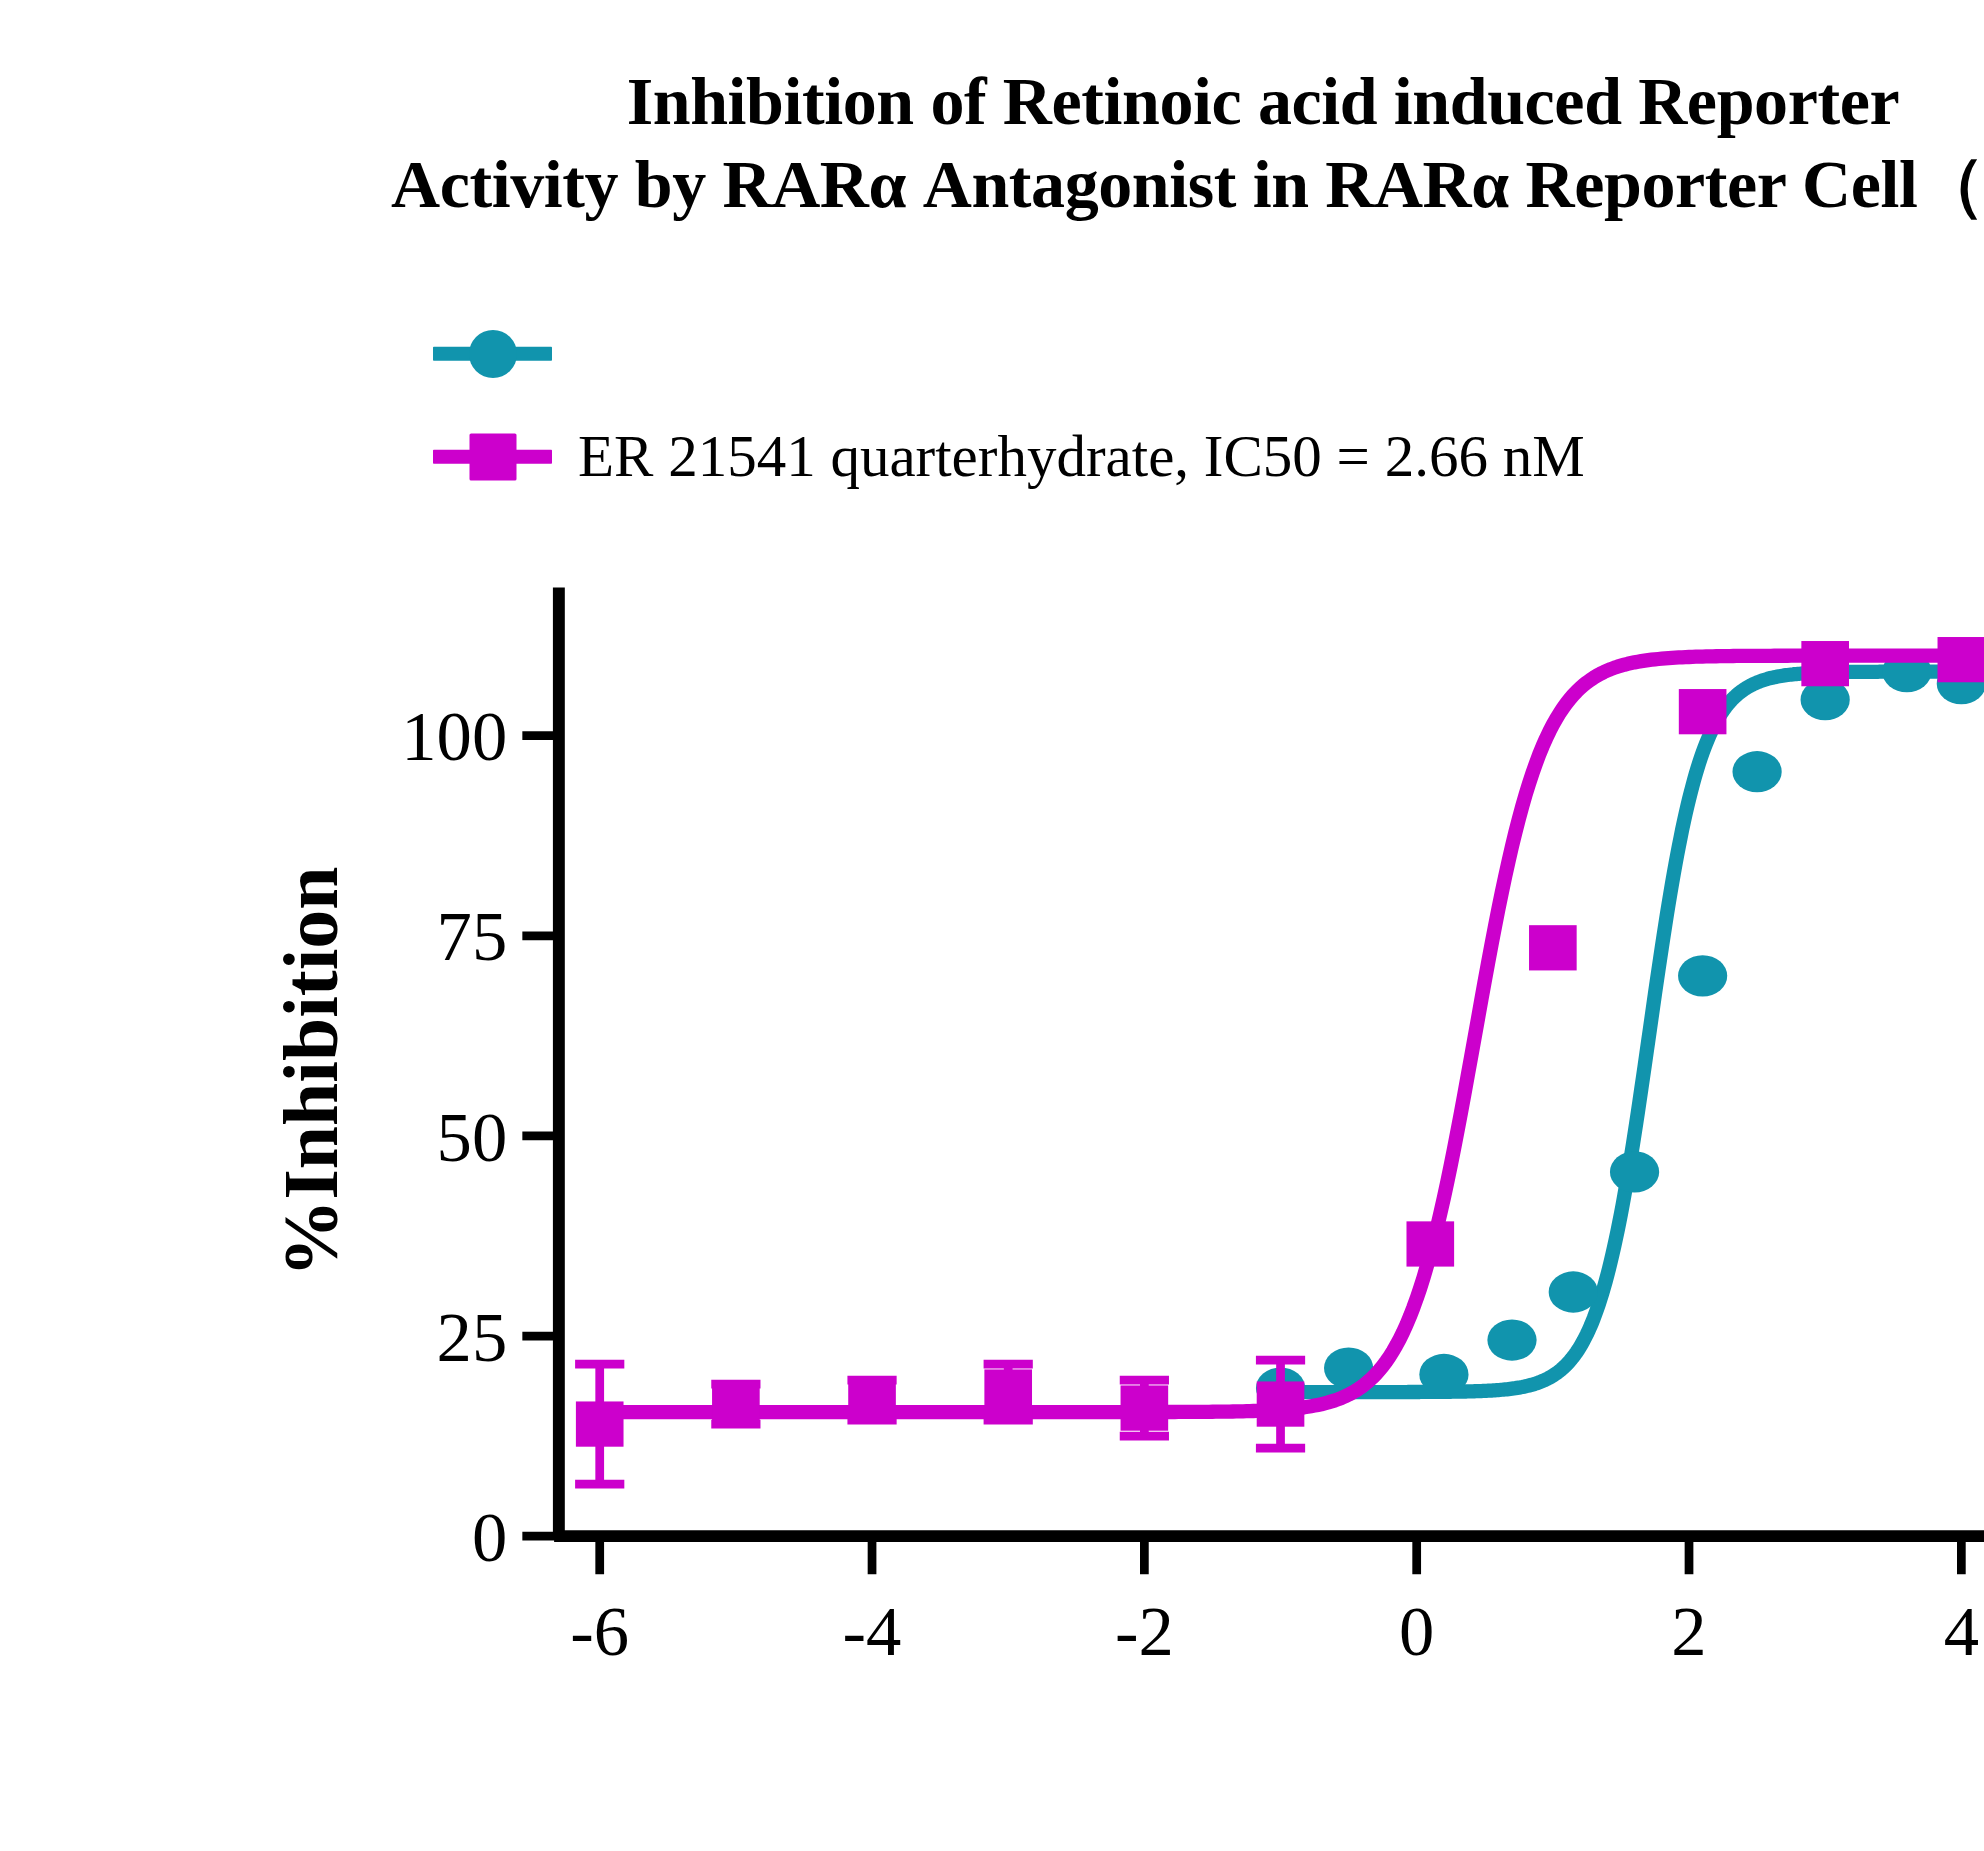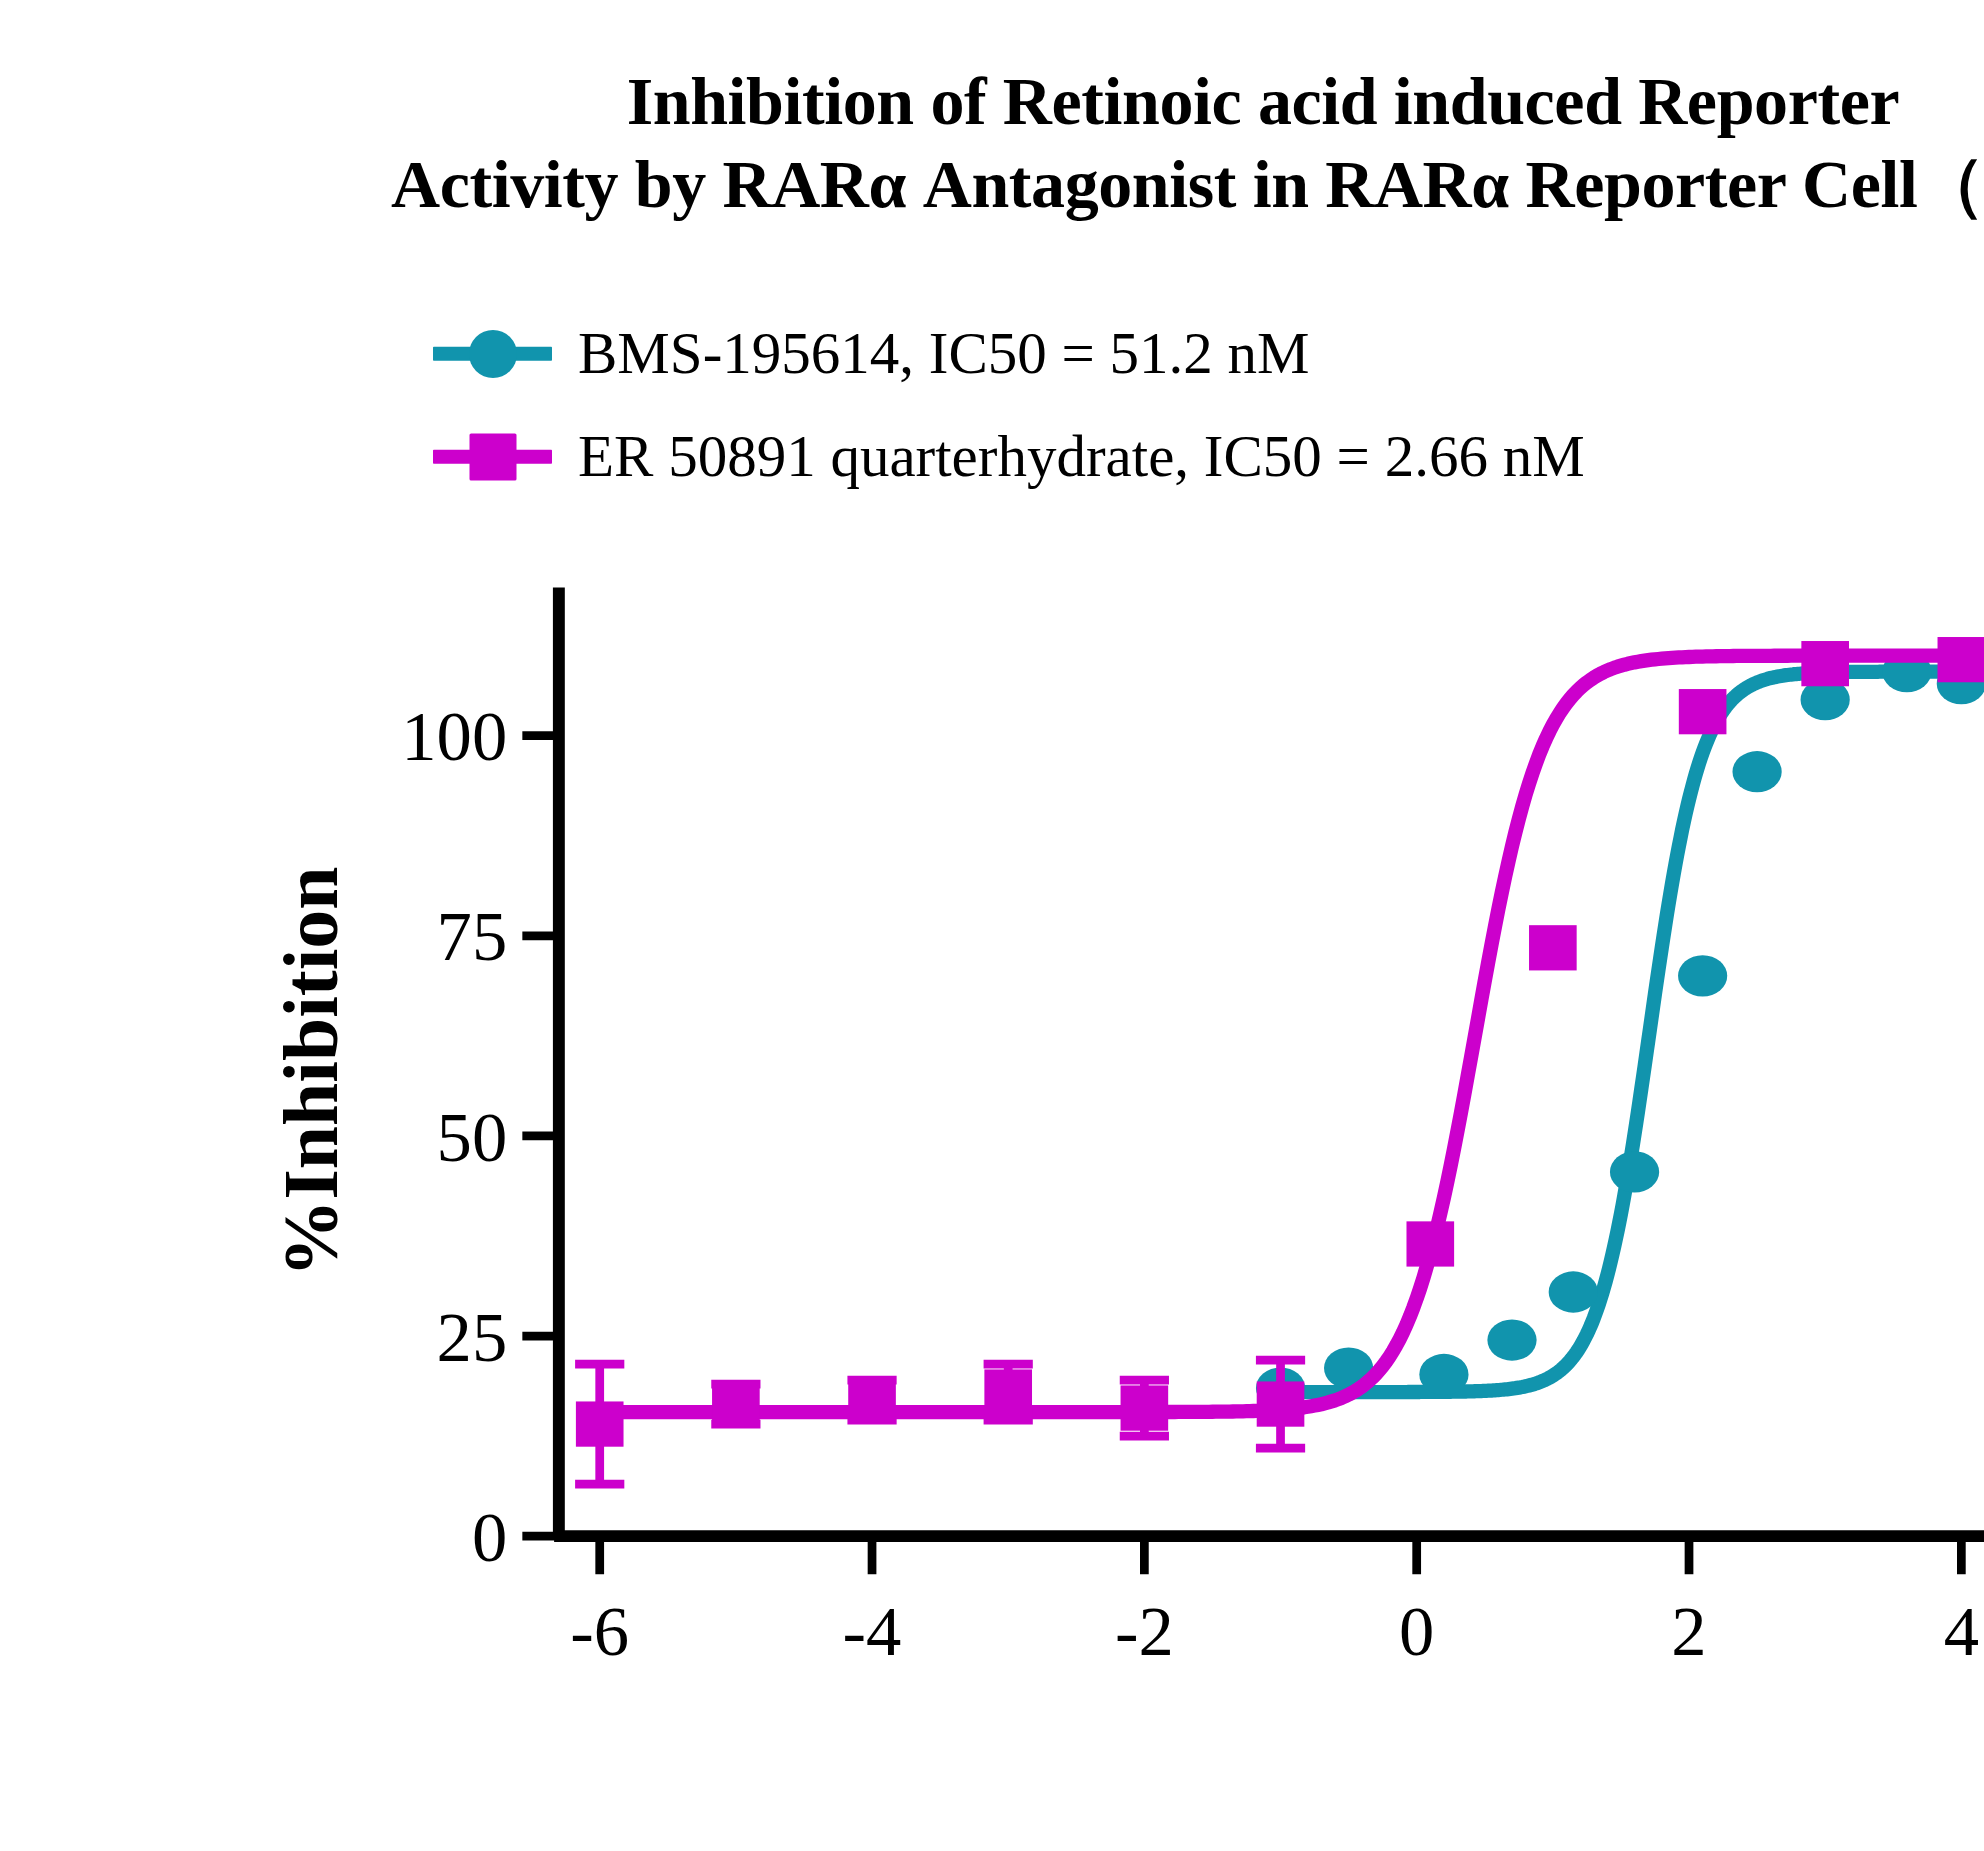--- a/index.html
+++ b/index.html
@@ -101,28 +101,27 @@
     <span class="title-line">Inhibition of Retinoic acid induced Reporter</span>
     <span class="title-line">Activity by RARα Antagonist in RARα Reporter Cell（C4）</span>
   </div>
 
   <div class="legend">
     <div class="legend-row">
       <div class="legend-marker">
         <div class="lm-line" style="background:#1194AD"></div>
         <div class="lm-sym circle" style="background:#1194AD"></div>
       </div>
-      <div class="legend-label">BMS-195614, IC50 = 51.2 nM</div>
     </div>
     <div class="legend-row">
       <div class="legend-marker">
         <div class="lm-line" style="background:#CC00CC"></div>
         <div class="lm-sym square" style="background:#CC00CC"></div>
       </div>
-      <div class="legend-label">ER 50891 quarterhydrate, IC50 = 2.66 nM</div>
+      <div class="legend-label">ER 21541 quarterhydrate, IC50 = 2.66 nM</div>
     </div>
   </div>
 
   <div class="plot-wrap">
     <svg id="plot-svg" width="2526" height="1191" viewBox="0 0 6364 3000">
         <line x1="1408" y1="200.25" x2="1408" y2="2590" stroke="#000" stroke-width="30"></line>
         <line x1="1396" y1="2590" x2="5030" y2="2590" stroke="#000" stroke-width="30"></line>
         <line x1="1316" y1="2590" x2="1408" y2="2590" stroke="#000" stroke-width="22"></line>
         <text x="1278" y="2652" text-anchor="end" class="axis-tick-label">0</text>
         <line x1="1316" y1="2085.8333333333335" x2="1408" y2="2085.8333333333335" stroke="#000" stroke-width="22"></line>

